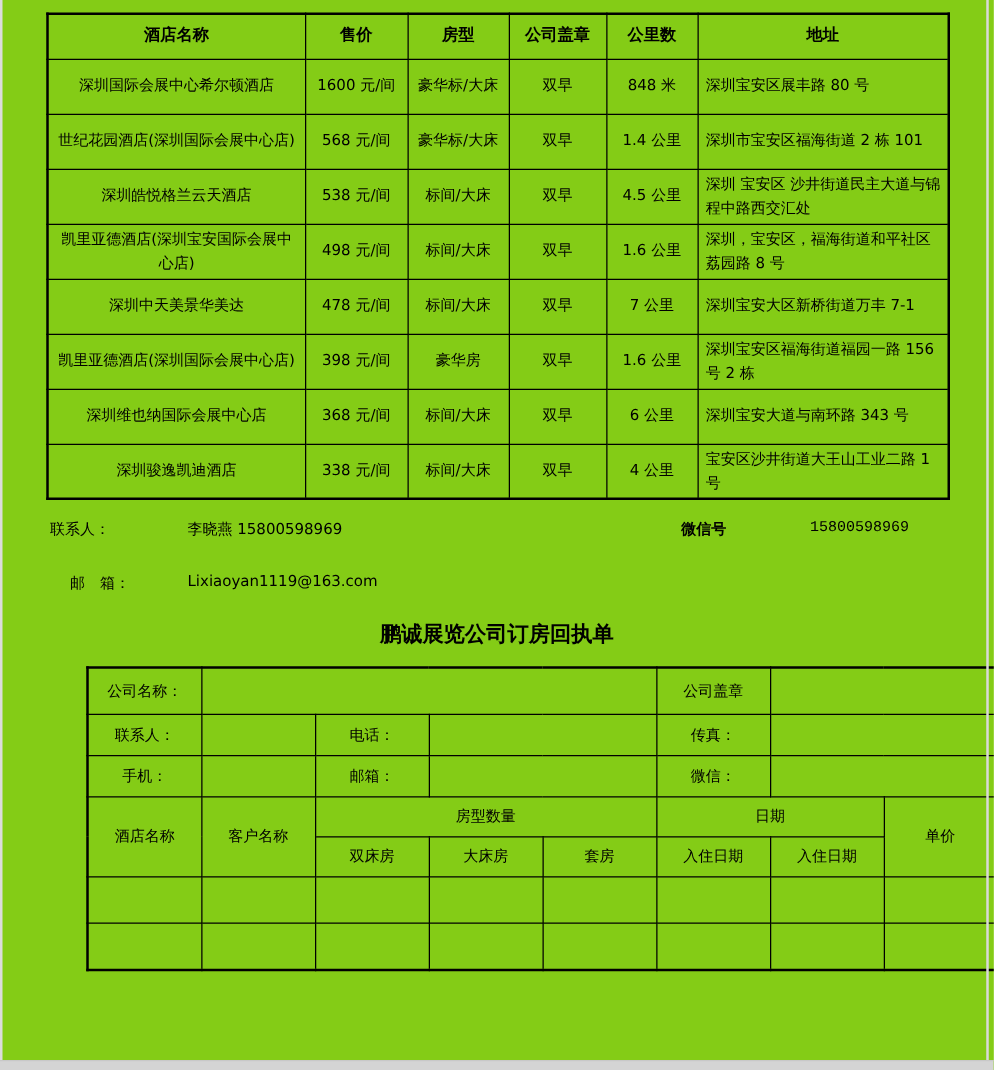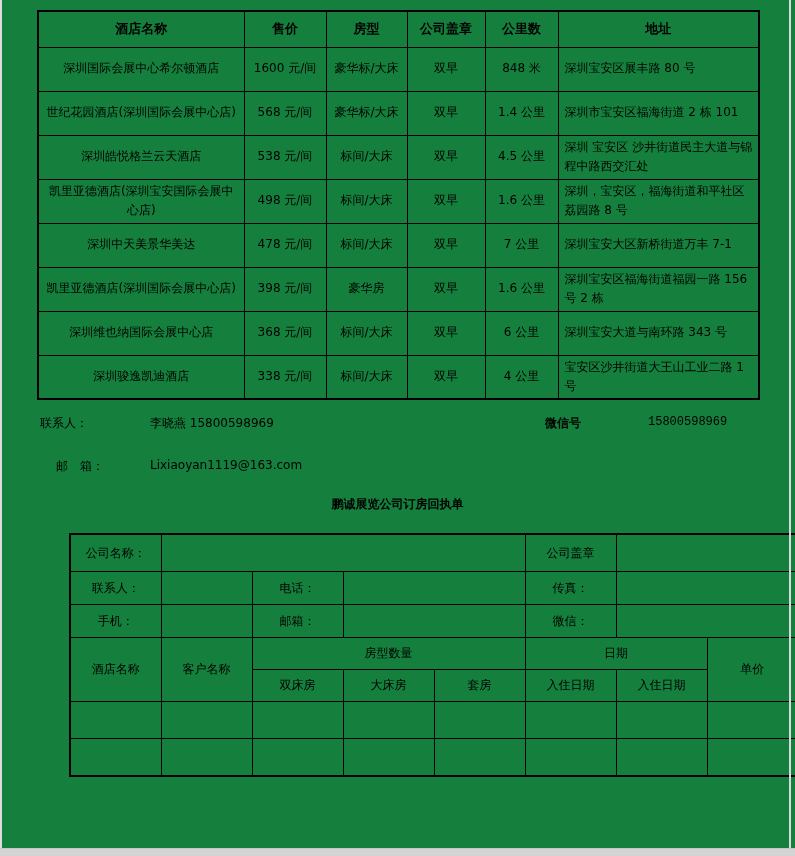--- a/index.html
+++ b/index.html
@@ -1,18 +1,18 @@
 <!DOCTYPE html>
 <html><head>
 <meta charset="utf-8">
 <style>
   html,body { margin:0; padding:0; }
   body { background:#ffffff; }
   .page {
-    position:relative; width:795px; height:856px; background:#15803d;
+    position:relative; width:795px; height:856px; background:#84cc16;
     font-family:"DejaVu Sans","Liberation Sans",sans-serif;
     color:#000; overflow:hidden;
   }
   table { border-collapse:collapse; table-layout:fixed; }
 
   
   .t1 { position:absolute; left:37px; top:10px; width:721px; border:2px solid #000; }
   .t1 th, .t1 td {
     border:1px solid #000; text-align:center; vertical-align:middle;
     font-size:12px; padding:2px 4px; overflow:hidden; word-break:break-all; line-height:1.6;
@@ -21,21 +21,21 @@
   .t1 th { font-weight:bold; font-size:13px; }
   .t1 tbody tr { height:44px; }
   .t1 tbody tr.short { height:40px; }
   .t1 td.addr { text-align:left; padding-left:6px; }
 
   
   .abs { position:absolute; font-size:12px; white-space:nowrap; }
 
   
   .title { position:absolute; left:0; top:496px; width:795px; text-align:center;
-           font-weight:bold; font-size:12px; }
+           font-weight:bold; font-size:17px; }
 
   
   .t2 { position:absolute; left:30px; top:533px; width:728px; border:2px solid #000;margin-left:39px; }
   .t2 td {
     border:1px solid #000; text-align:center; vertical-align:middle;
     font-size:12px; padding:2px 3px; overflow:hidden; line-height:1.5;
   }
   .t2 tr.r37 { height:37px; }
   .t2 tr.r33 { height:33px; }
   .t2 tr.r32 { height:32px; }

